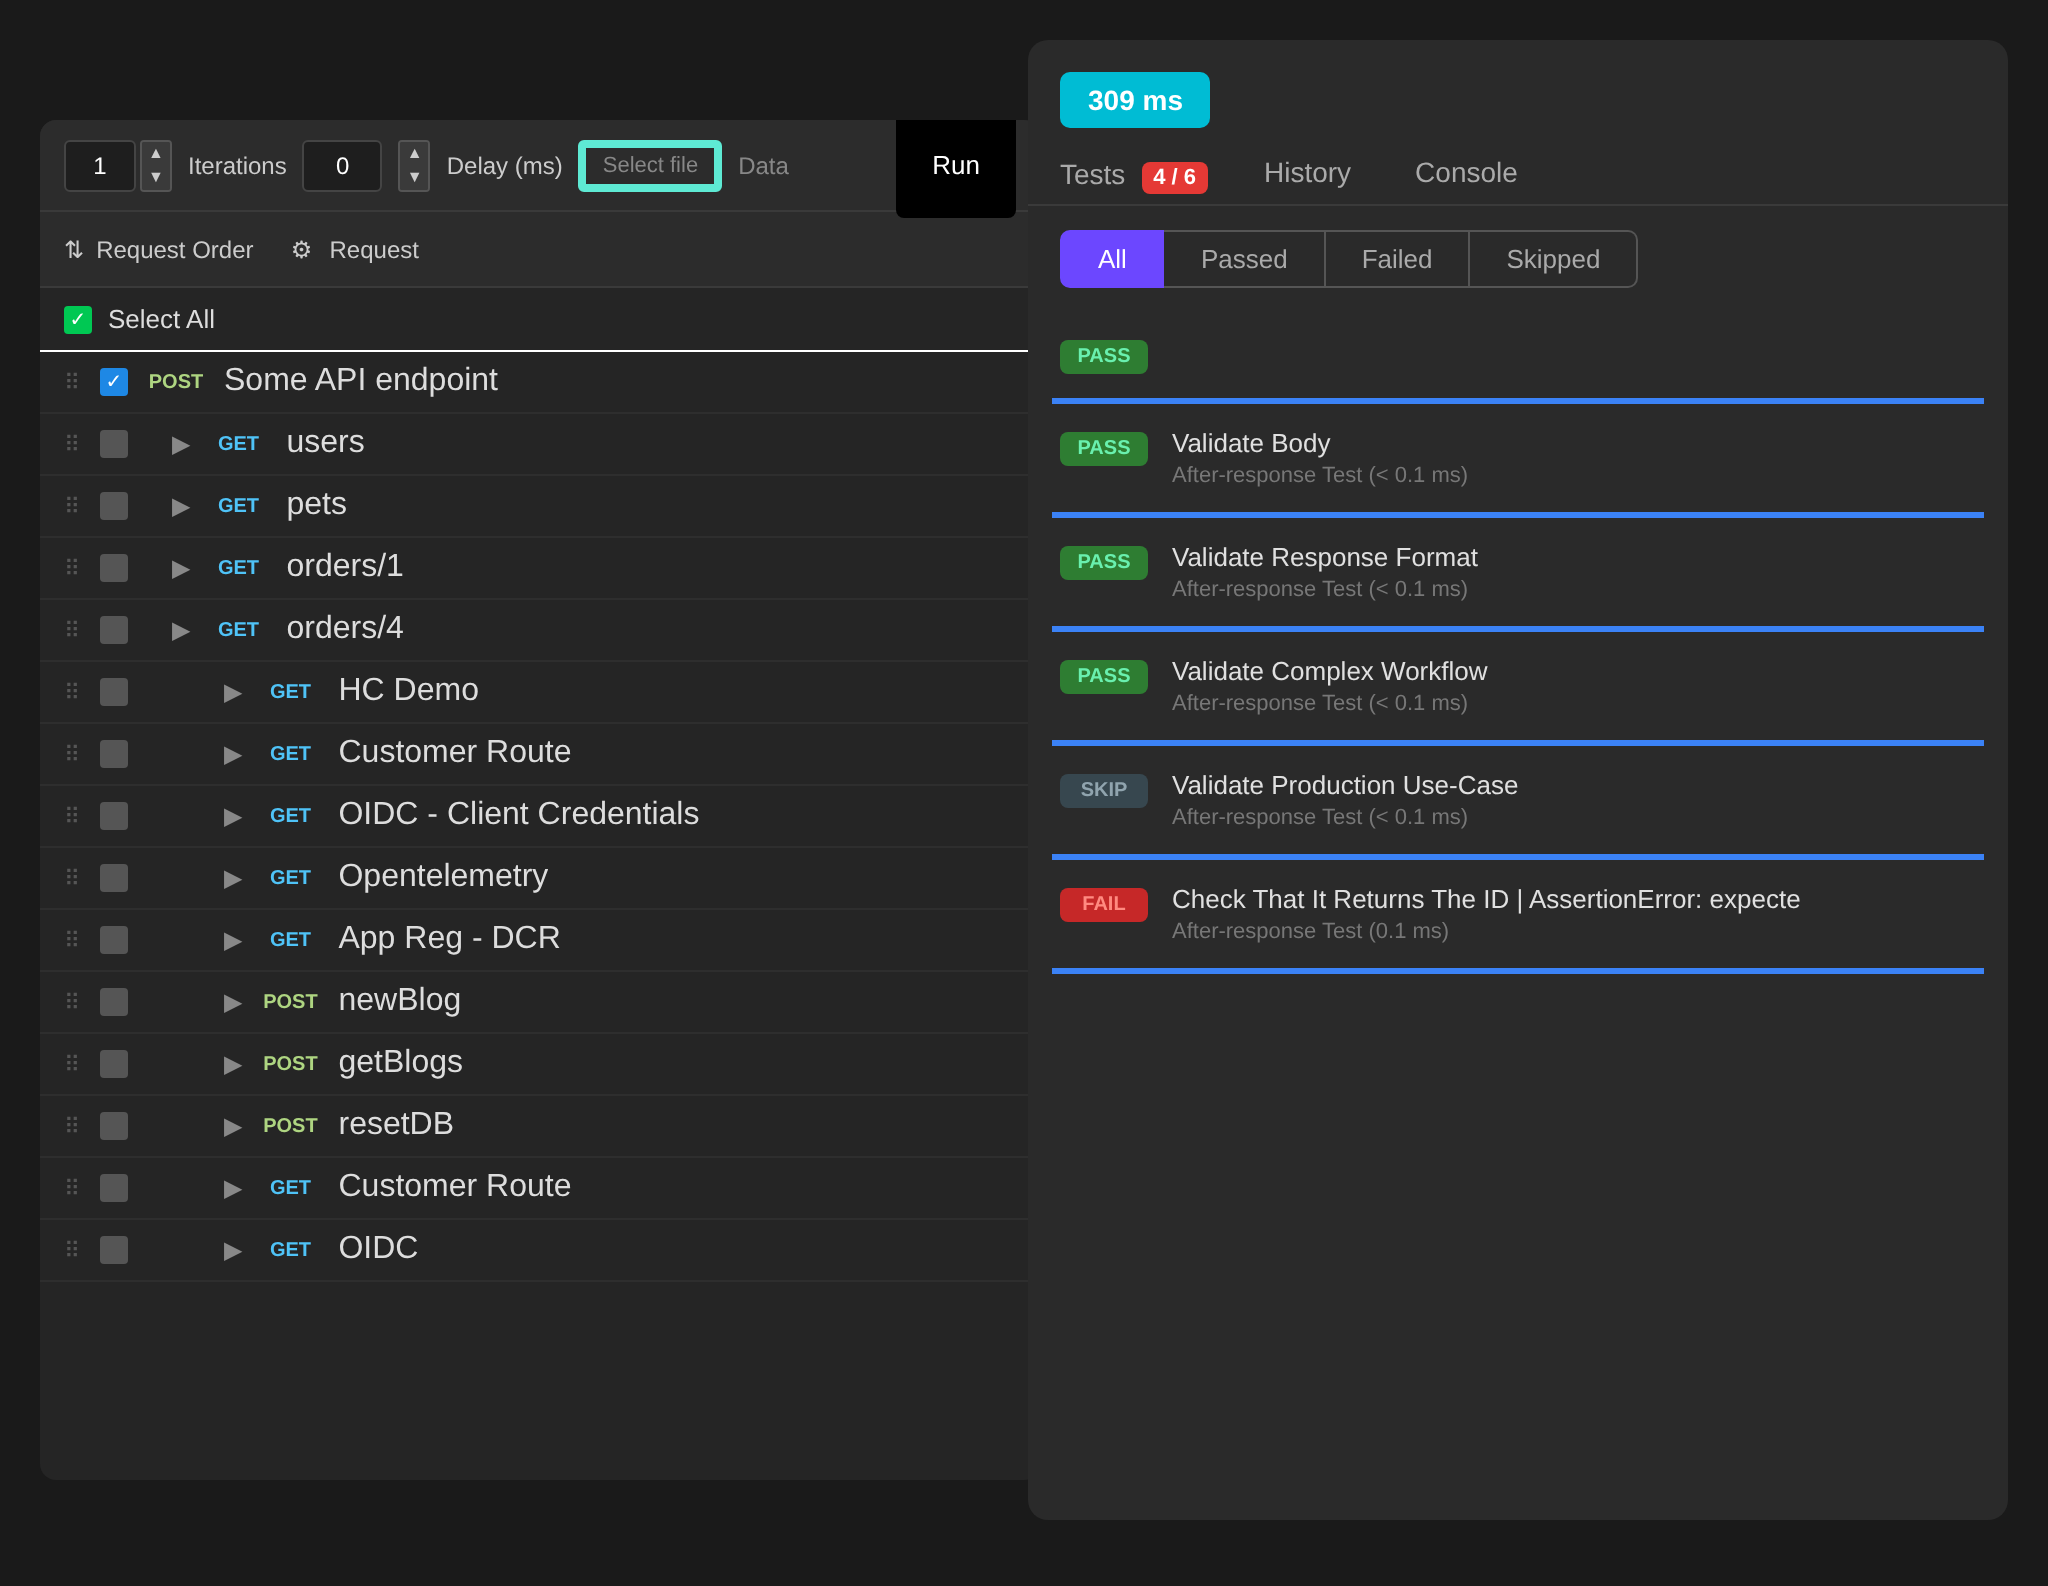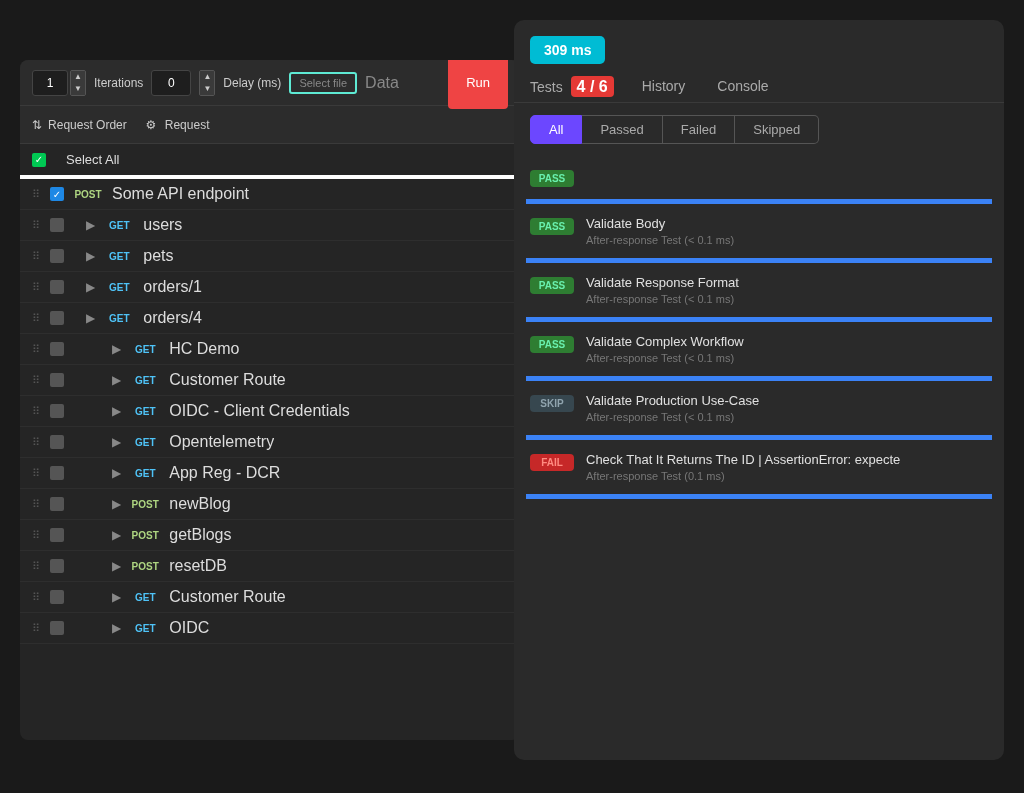--- a/index.html
+++ b/index.html
@@ -84,35 +84,35 @@
       color: #fff;
       width: 40px;
       height: 26px;
       text-align: center;
       font-size: 12px;
       border-radius: 3px;
     }
 
     .select-file-btn {
       background: transparent;
-      border: 2px solid #5eead4;
+      border: 4px solid #5eead4;
       color: #888;
       padding: 3px 8px;
       font-size: 11px;
       border-radius: 3px;
       cursor: pointer;
     }
 
     .data-label {
       color: #888;
-      font-size: 16px;
+      font-size: 12px;
     }
 
     .run-btn {
-      background: #ef4444;
+      background: #000000;
       border: none;
       color: #fff;
       padding: 19px 18px;
       font-size: 13px;
       border-radius: 4px;
       cursor: pointer;
       margin-left: auto;
       font-weight: 500;
     }
 
@@ -141,22 +141,22 @@
       gap: 6px;
       color: #ccc;
       font-size: 12px;
       cursor: pointer;
     }
 
     .select-all-row {
       display: flex;
       align-items: center;
       padding: 8px 12px;
-      gap: 20px;
-      border-bottom: 4px solid #ffffff;
+      gap: 8px;
+      border-bottom: 1px solid #ffffff;
     }
 
     .checkbox-green {
       width: 14px;
       height: 14px;
       background: #00c853;
       border-radius: 2px;
       display: flex;
       align-items: center;
       justify-content: center;
@@ -288,21 +288,21 @@
 
     .tests-label {
       color: #aaa;
       font-size: 14px;
       padding: 6px 8px 6px 0;
     }
 
     .tests-badge {
       background: #e53935;
       color: #fff;
-      font-size: 16px;
+      font-size: 11px;
       font-weight: bold;
       padding: 2px 6px;
       border-radius: 4px;
       margin: 0 4px;
     }
 
     .filter-row {
       display: flex;
       gap: 0;
       padding: 12px 16px;
@@ -331,21 +331,21 @@
     .test-results {
       overflow-y: auto;
       height: calc(100% - 160px);
       padding: 0 12px;
     }
 
     .test-result-item {
       display: flex;
       align-items: flex-start;
       padding: 12px 4px;
-      border-bottom: 5px solid #3b82f6;
+      border-bottom: 3px solid #3b82f6;
       gap: 12px;
     }
 
     .status-badge {
       font-size: 10px;
       font-weight: bold;
       padding: 3px 6px;
       border-radius: 4px;
       flex-shrink: 0;
       width: 44px;

